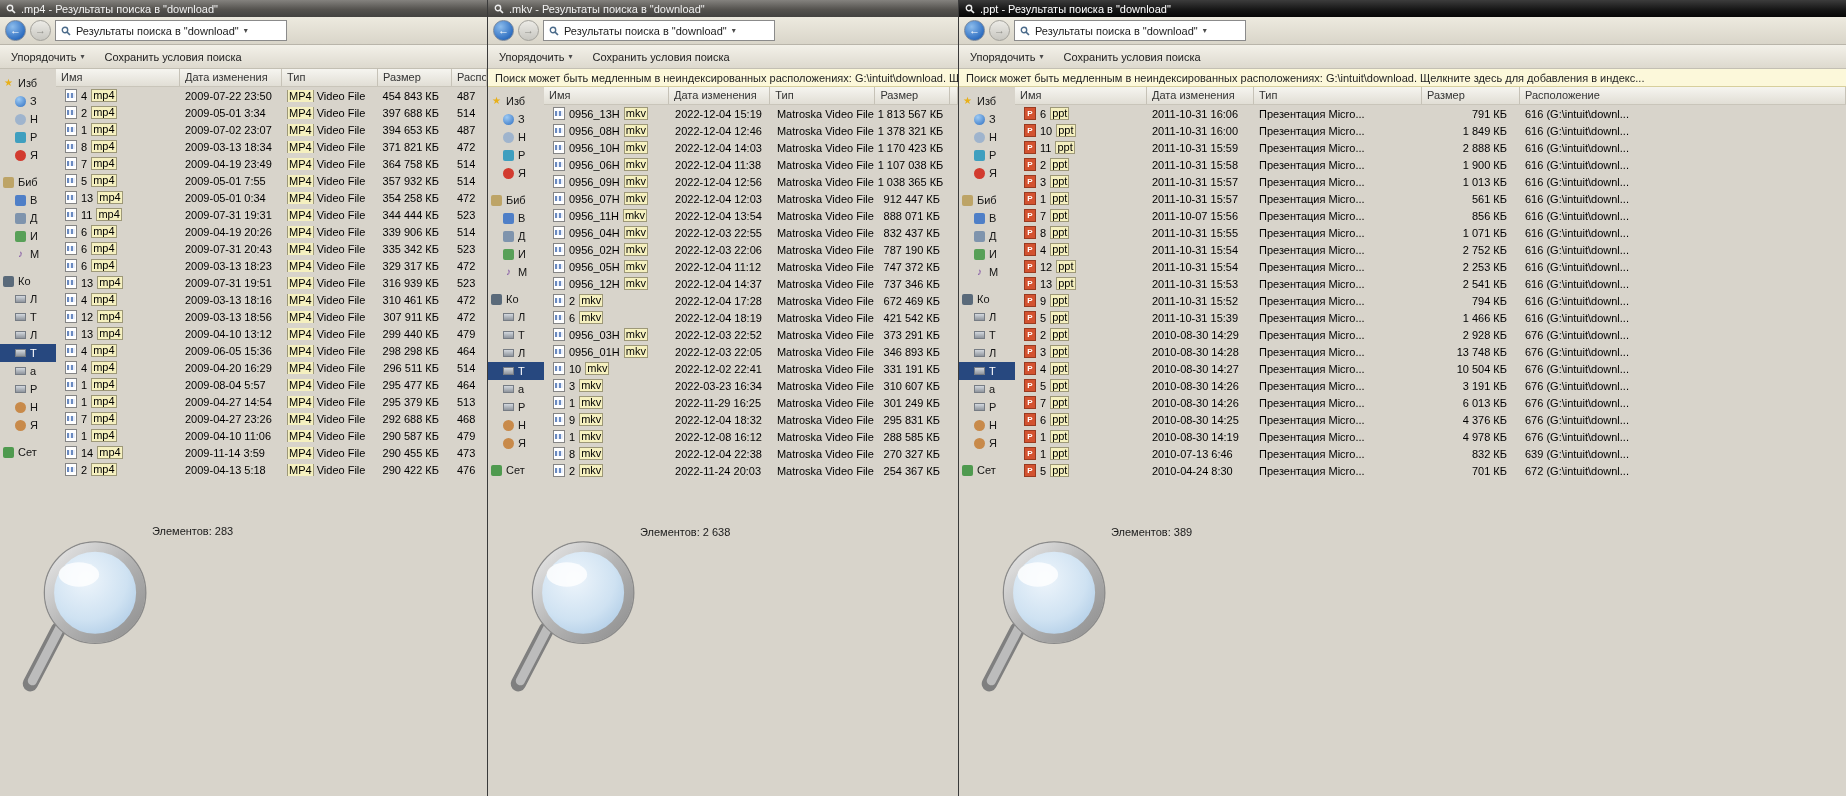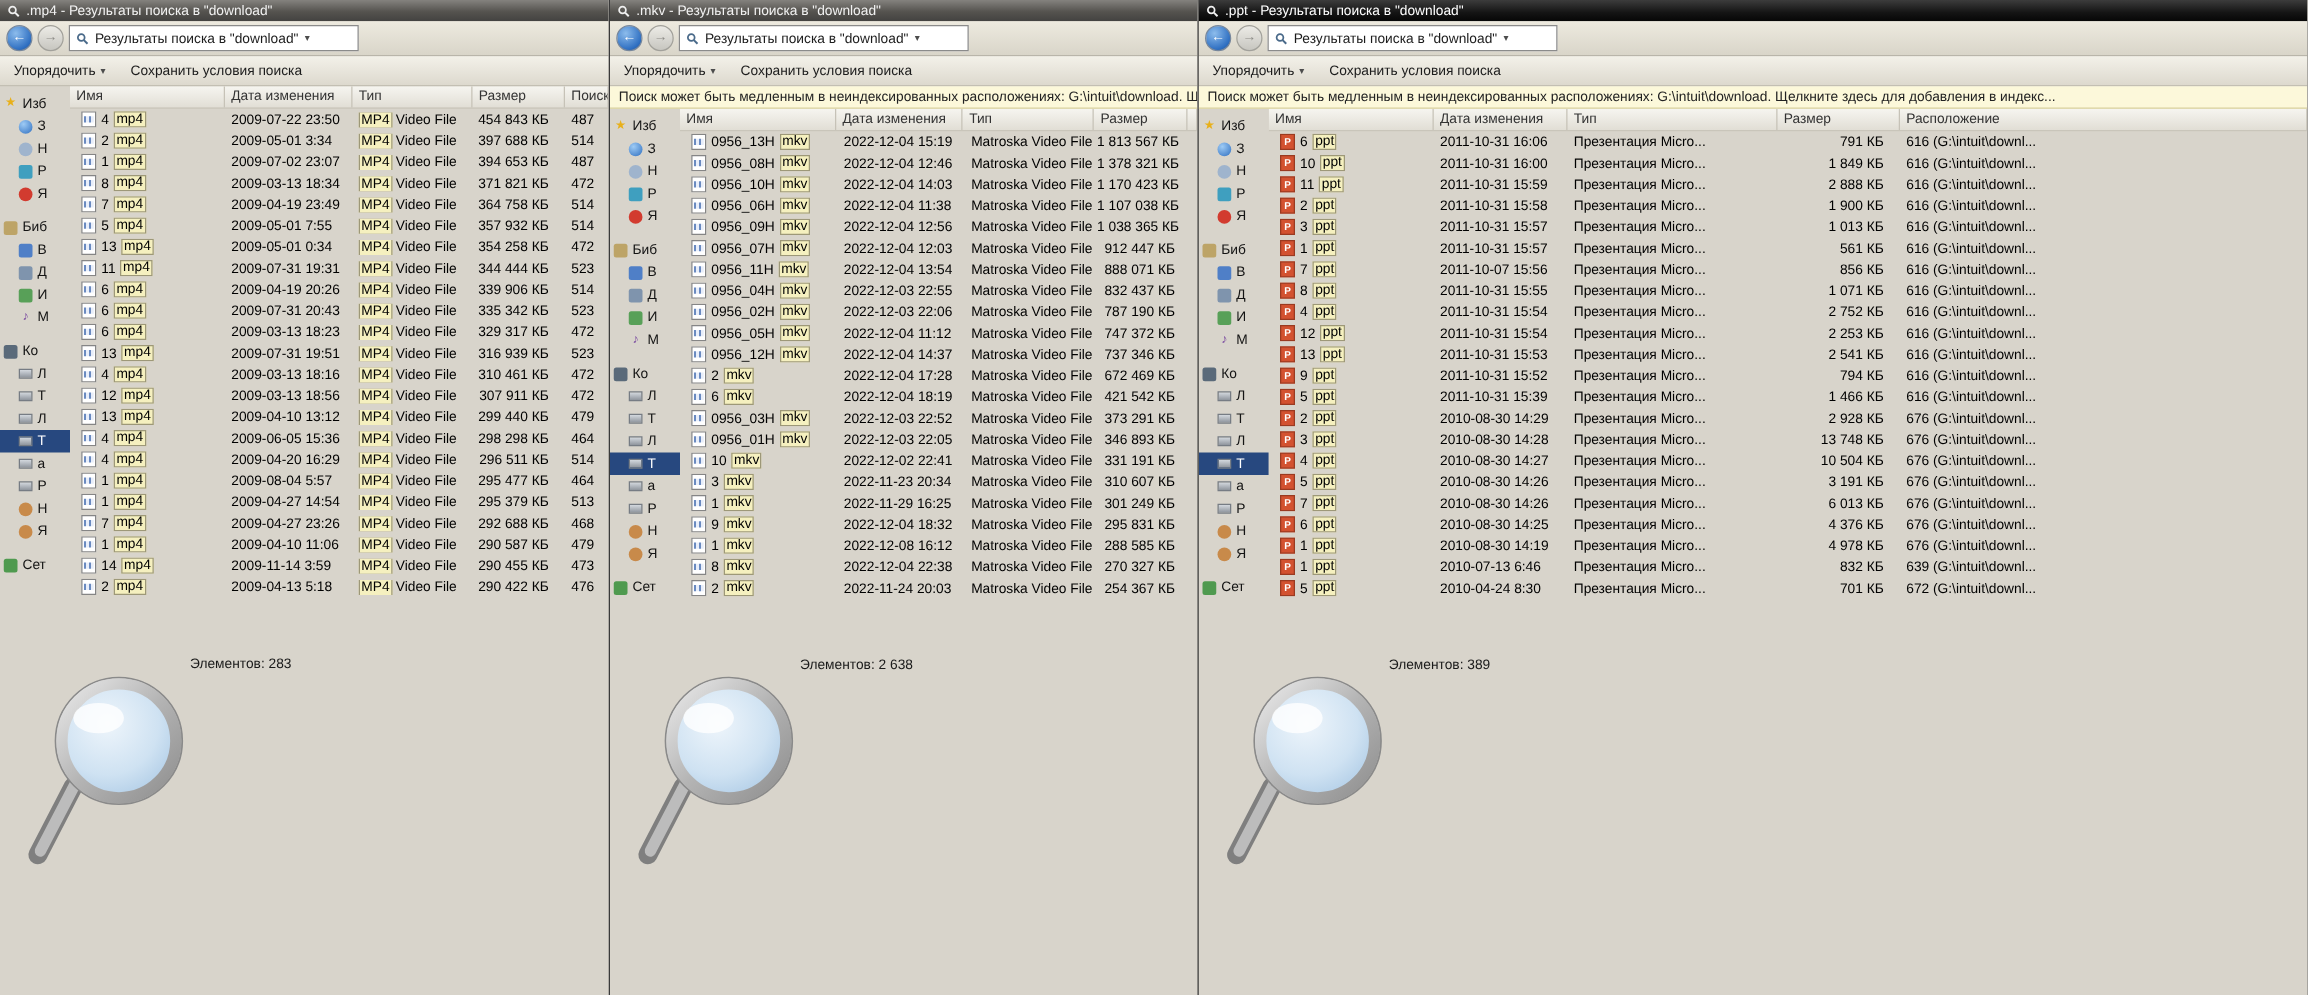--- a/index.html
+++ b/index.html
@@ -192,21 +192,21 @@
             <span class="sicon network-icon"></span>
             <span>Сет</span>
           </div>
         </div>
       <div class="listarea">
         <div class="colheaders">
             <div class="hcell c0">Имя</div>
             <div class="hcell c1">Дата изменения</div>
             <div class="hcell c2">Тип</div>
             <div class="hcell c3">Размер</div>
-            <div class="hcell c4">Поиск</div>
+            <div class="hcell c4">Распо</div>
           </div>
         <div class="rows">
             <div class="row">
               <div class="cell name c0">
                 <span class="ficon video-file-icon"></span>
                 <span>4</span>
                 <span class="hl">mp4</span>
               </div>
               <div class="cell c1">2009-07-22 23:50</div>
               <div class="cell c2"><span class="hl">MP4</span><span> Video File</span></div>
@@ -783,21 +783,21 @@
               <div class="cell c2"><span>Matroska Video File</span></div>
               <div class="cell size c3">331 191 КБ</div>
               <div class="cell c4">1</div>
             </div>
             <div class="row">
               <div class="cell name c0">
                 <span class="ficon video-file-icon"></span>
                 <span>3</span>
                 <span class="hl">mkv</span>
               </div>
-              <div class="cell c1">2022-11-23 20:34</div>
+              <div class="cell c1">2022-03-23 16:34</div>
               <div class="cell c2"><span>Matroska Video File</span></div>
               <div class="cell size c3">310 607 КБ</div>
               <div class="cell c4">4</div>
             </div>
             <div class="row">
               <div class="cell name c0">
                 <span class="ficon video-file-icon"></span>
                 <span>1</span>
                 <span class="hl">mkv</span>
               </div>

